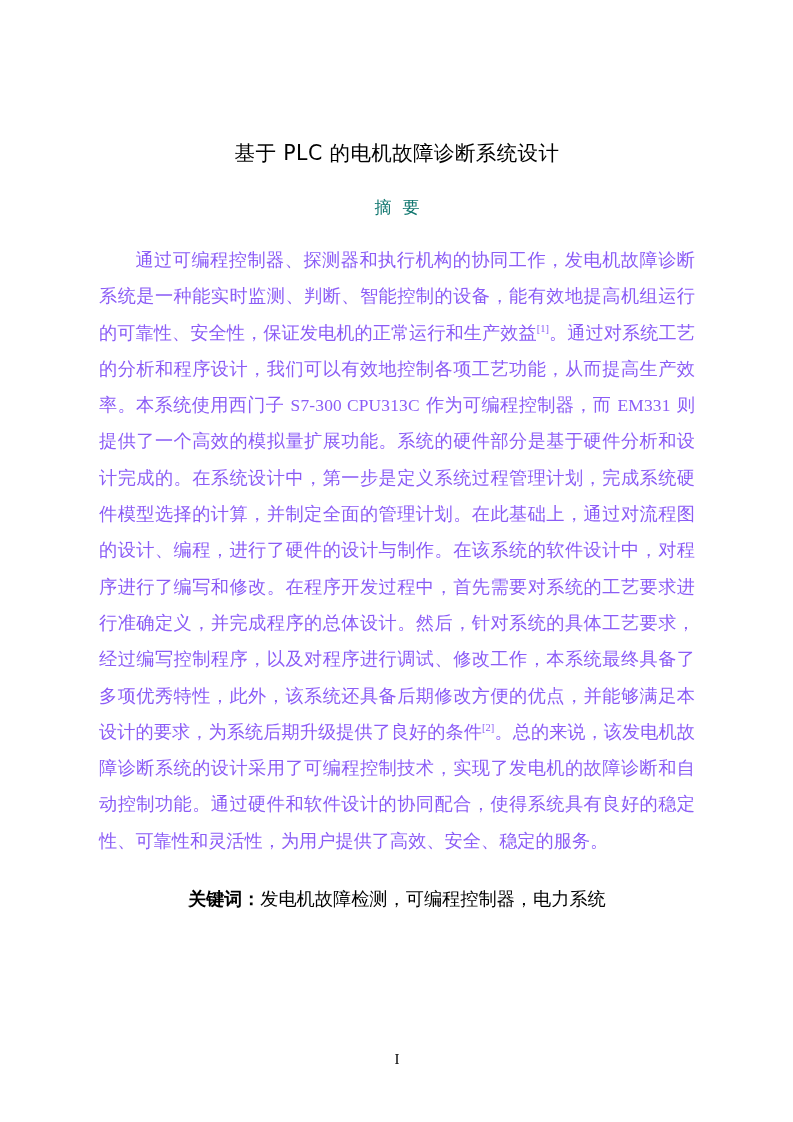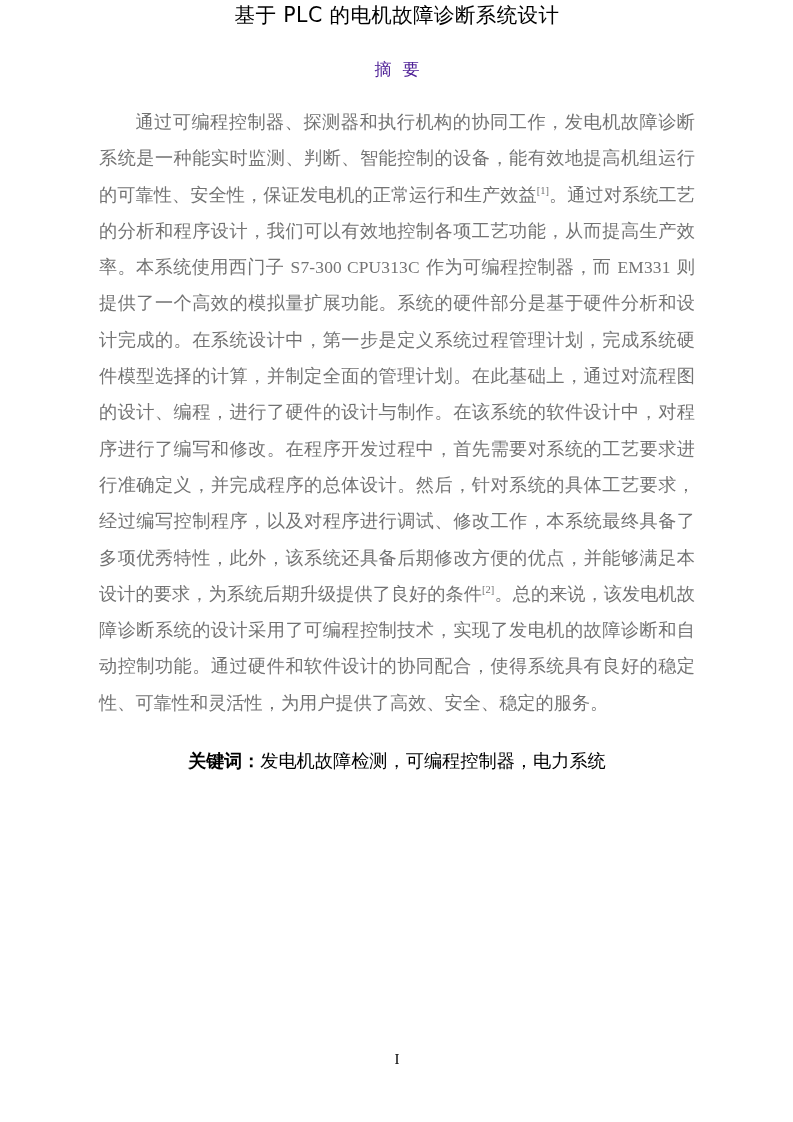--- a/index.html
+++ b/index.html
@@ -28,45 +28,46 @@
 
   
   .doc-title {
     font-family: "DejaVu Sans", "Liberation Sans", sans-serif;
     font-size: 20.5px;
     font-weight: 400;
     color: #000000;
     text-align: center;
     letter-spacing: 0.4px;
     margin: 0;
+    padding-top: 138px;
     line-height: 30px;
     white-space: nowrap;
   }
 
   
   .section-heading {
     font-family: "DejaVu Sans", "Liberation Sans", sans-serif;
     font-size: 17px;
     font-weight: 400;
-    color: #4c1d95;
+    color: #0f766e;
     text-align: center;
     margin: 0;
     padding-top: 26px;
     line-height: 26px;
   }
   .section-heading .gap {
     display: inline-block;
     width: 11px;
   }
 
   
   .abstract-body {
     font-family: "DejaVu Serif", "Liberation Serif", serif;
     font-size: 18.2px;
-    color: #737373;
+    color: #8b5cf6;
     line-height: 36.3px;
     text-align: justify;
     text-justify: inter-character;
     text-indent: 2em;
     margin: 0;
     padding-top: 22px;
     word-break: break-all;
   }
 
   .latin {

